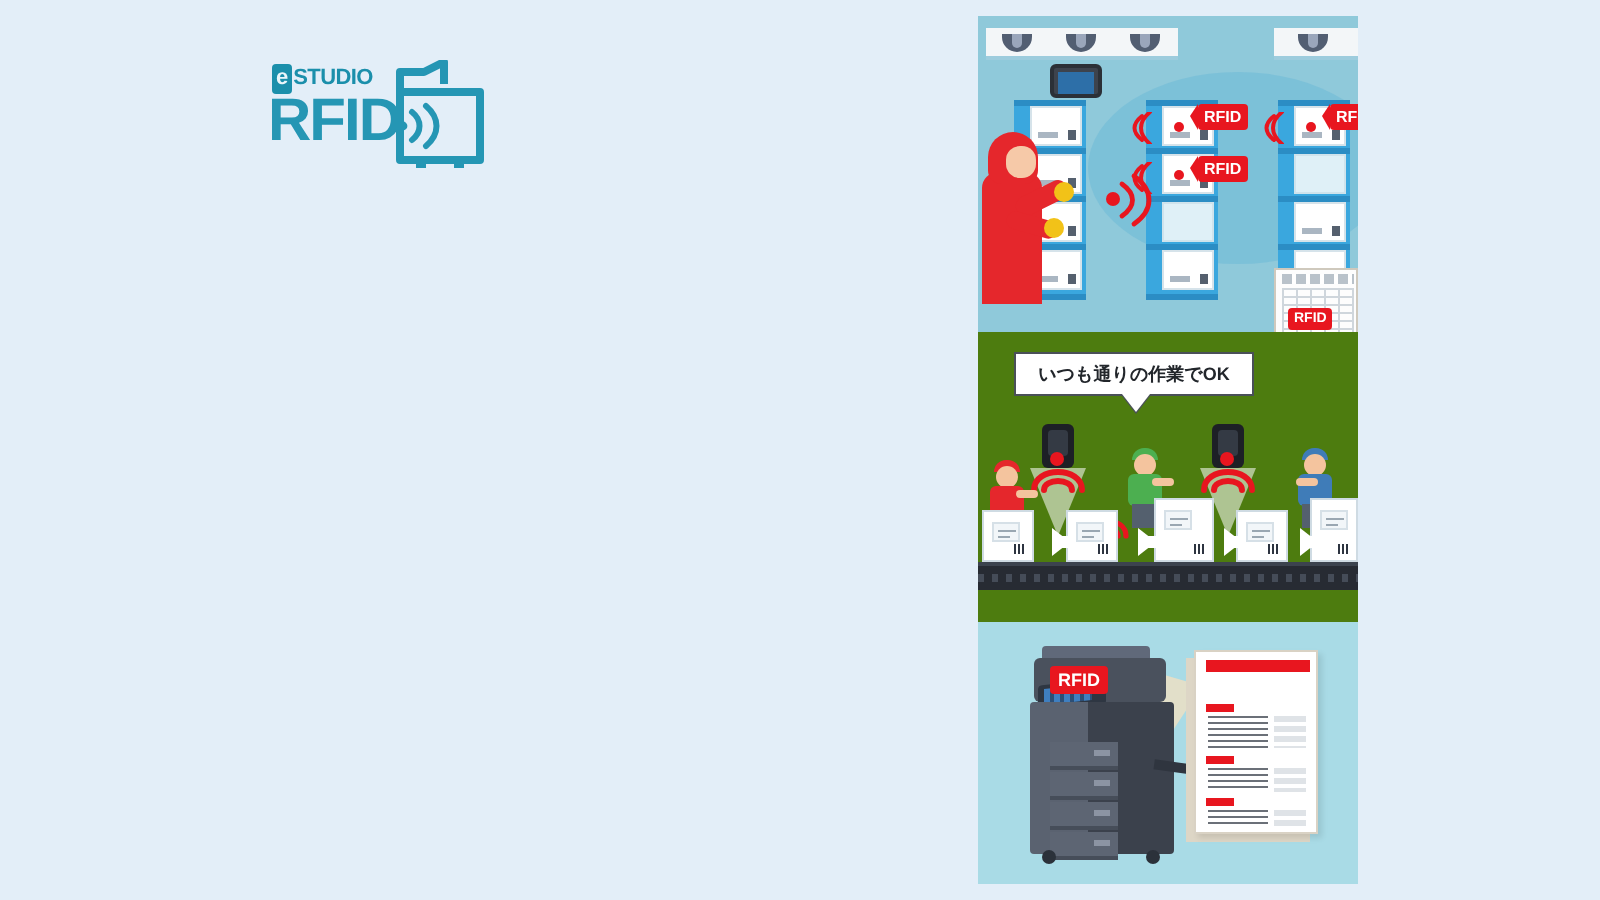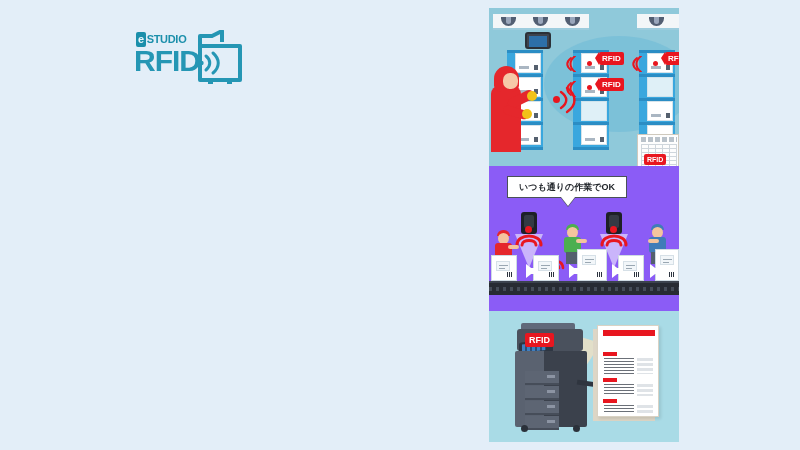--- a/index.html
+++ b/index.html
@@ -246,21 +246,21 @@
   }
   #wh-reader-screen {
     position:absolute; left: 2px; top: 2px; width: 18px; height: 11px;
     background:#2d6fa8;
   }
 
   
   #panel-line {
     top: 158px;
     height: 145px;
-    background: #8b5cf6;
+    background: #4d7c0f;
   }
   #bubble {
     position: absolute;
     left: 18px; top: 10px;
     width: 120px; height: 22px;
     background: #ffffff;
     border: 1.5px solid #4a5058;
     box-sizing: border-box;
     display: flex;
     align-items: center;

